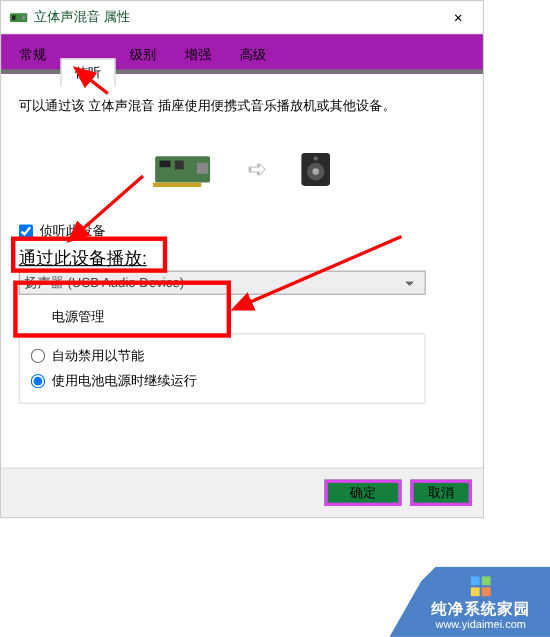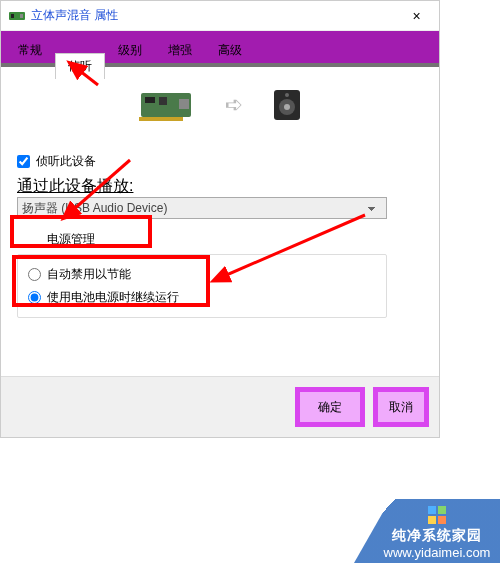--- a/index.html
+++ b/index.html
@@ -1,21 +1,21 @@
 <!DOCTYPE html>
 <html><head>
 <meta charset="utf-8">
 <style>
   * { box-sizing: border-box; margin: 0; padding: 0; font-family: "Microsoft YaHei", sans-serif; }
   body { width: 500px; height: 579px; background: #fff; position: relative; overflow: hidden; }
   .window { width: 440px; border: 1px solid #ccc; background: #fff; position: relative; }
   .titlebar { height: 30px; display: flex; align-items: center; padding: 0 8px; border-bottom: 1px solid #eee; position: relative; }
   .title-icon { width: 16px; height: 12px; display: inline-block; margin-right: 6px; }
   .title-icon svg { display: block; }
-  .title-text { font-size: 12px; color: #1d4ed8; }
+  .title-text { font-size: 12px; color: #14532d; }
   .close-btn { position: absolute; right: 0; top: 0; width: 45px; height: 30px; display: flex; align-items: center; justify-content: center; cursor: pointer; }
   .close-x { font-size: 14px; color: #000; }
   .tabstrip { display: flex; padding: 6px 4px 0 4px; border-bottom: 4px solid #737373; background: #a21caf; }
   .tab { padding: 4px 12px; font-size: 12px; color: #000; border: 1px solid transparent; border-bottom: none; cursor: pointer; position: relative; }
   .tab.active { border-color: #ccc; background: #fff; top: 16px; }
   .content { padding: 20px 16px 8px 16px; font-size: 12px; color: #000; }
   .desc { margin-bottom: 30px; line-height: 1.6; }
   .diagram { display: flex; align-items: center; justify-content: center; gap: 30px; margin-bottom: 30px; }
   .soundcard { width: 56px; height: 36px; }
   .arrow-right { font-size: 22px; color: #bbb; }
@@ -25,30 +25,30 @@
   .checkbox-label { font-size: 12px; }
   .section-label { font-size: 16px; margin-bottom: 0; text-decoration: underline; }
   .select-wrap { margin-bottom: 12px; }
   .select { width: 370px; height: 22px; border: 1px solid #aaa; background: #eee; font-size: 12px; padding: 0 4px; color: #444; appearance: none; -webkit-appearance: none; background-image: linear-gradient(45deg, transparent 50%, #666 50%), linear-gradient(135deg, #666 50%, transparent 50%); background-position: calc(100% - 14px) 9px, calc(100% - 10px) 9px; background-size: 4px 4px, 4px 4px; background-repeat: no-repeat; }
   .power-section { margin-top: 6px; }
   .power-title { font-size: 12px; margin-bottom: 6px; padding-left: 30px; }
   .radio-group { border-top: 1px solid #ddd; border-left: 1px solid #ddd; border-right: 1px solid #ddd; border-bottom: 1px solid #ddd; padding: 8px 10px; border-radius: 2px; width: 370px; }
   .radio-row { display: flex; align-items: center; gap: 6px; padding: 3px 0; }
   .radio { width: 13px; height: 13px; }
   .footer { border-top: 1px solid #ddd; padding: 10px; display: flex; justify-content: flex-end; gap: 8px; background: #f0f0f0; margin-top: 50px; }
-  .btn { min-width: 70px; height: 40px; border: 5px solid #d946ef; background: #f0abfc; font-size: 12px; cursor: pointer; }
+  .btn { min-width: 70px; height: 24px; border: 3px solid #d946ef; background: #15803d; font-size: 12px; cursor: pointer; }
   
   .anno { position: absolute; pointer-events: none; }
   .redbox { border: 4px solid #ff0000; }
   .arrow-svg { position: absolute; pointer-events: none; }
   
-  .watermark { position: absolute; right: 0; bottom: 16px; width: 146px; height: 64px; background: linear-gradient(135deg, transparent 0%, transparent 20%, rgba(46,107,190,0.85) 20%, rgba(46,107,190,0.85) 100%); clip-path: polygon(25% 0, 100% 0, 100% 100%, 0 100%); display: flex; flex-direction: column; align-items: center; justify-content: center; padding-left: 20px; }
+  .watermark { position: absolute; right: 0; bottom: 0; width: 146px; height: 64px; background: linear-gradient(135deg, transparent 0%, transparent 20%, rgba(46,107,190,0.85) 20%, rgba(46,107,190,0.85) 100%); clip-path: polygon(25% 0, 100% 0, 100% 100%, 0 100%); display: flex; flex-direction: column; align-items: center; justify-content: center; padding-left: 20px; }
   .watermark .wm-icon { width:24px;height:24px; }
   .watermark .wm-text { font-size: 14px; font-weight: bold; color: #fff; letter-spacing: 1px;}
-  .watermark .wm-url { font-size: 13px; color: #fff; }
+  .watermark .wm-url { font-size: 10px; color: #fff; }
 </style>
 </head>
 <body>
 
 <div class="window">
   <div class="titlebar">
     <span class="title-icon">
       <svg viewBox="0 0 16 12">
           <rect x="0" y="2" width="16" height="8" rx="1" fill="#3a8a3a"></rect>
           <rect x="2" y="4" width="3" height="4" fill="#222"></rect>
@@ -63,20 +63,21 @@
 
   <div class="tabstrip">
     <div class="tab">常规</div>
     <div class="tab active">侦听</div>
     <div class="tab">级别</div>
     <div class="tab">增强</div>
     <div class="tab">高级</div>
   </div>
 
   <div class="content">
+    <div class="desc">可以通过该 立体声混音 插座使用便携式音乐播放机或其他设备。</div>
 
     <div class="diagram">
       <span class="soundcard">
         <svg viewBox="0 0 56 36">
             <rect x="2" y="6" width="50" height="24" rx="2" fill="#4a7a4a"></rect>
             <rect x="6" y="10" width="10" height="6" fill="#222"></rect>
             <rect x="20" y="10" width="8" height="8" fill="#333"></rect>
             <rect x="40" y="12" width="10" height="10" fill="#888"></rect>
             <rect x="0" y="30" width="44" height="4" fill="#c9a227"></rect>
           </svg>

